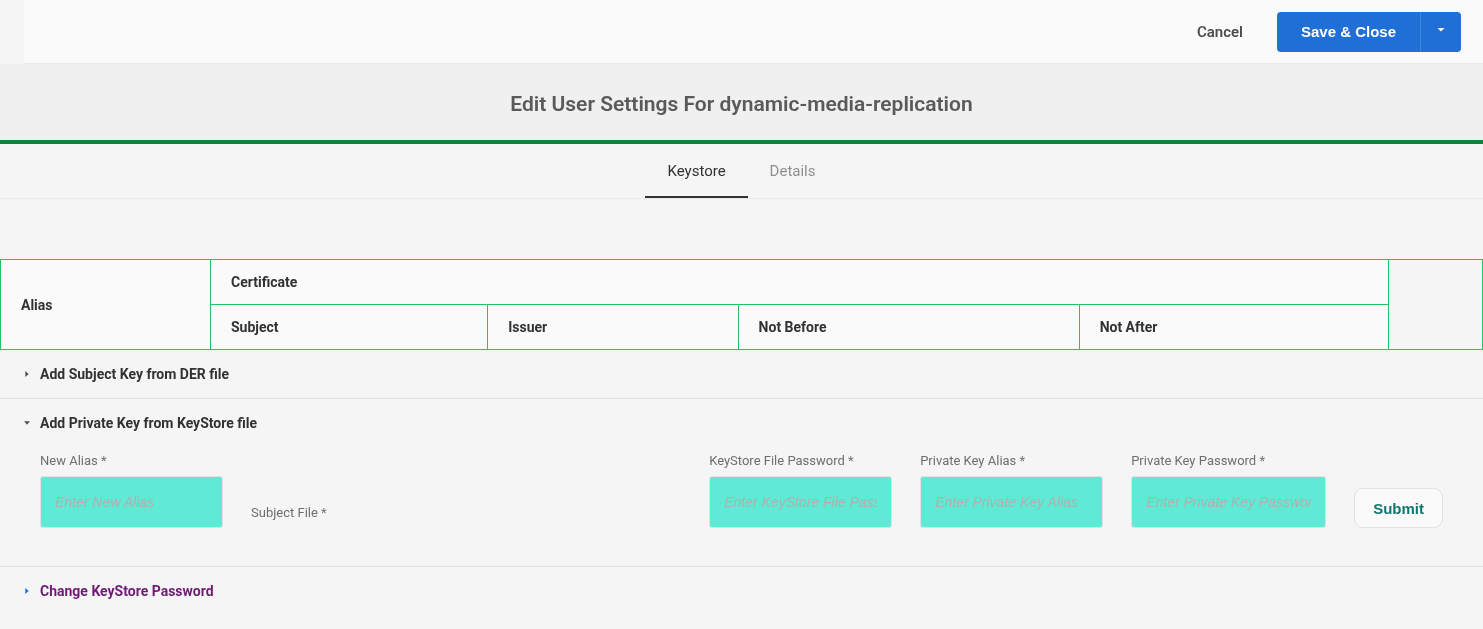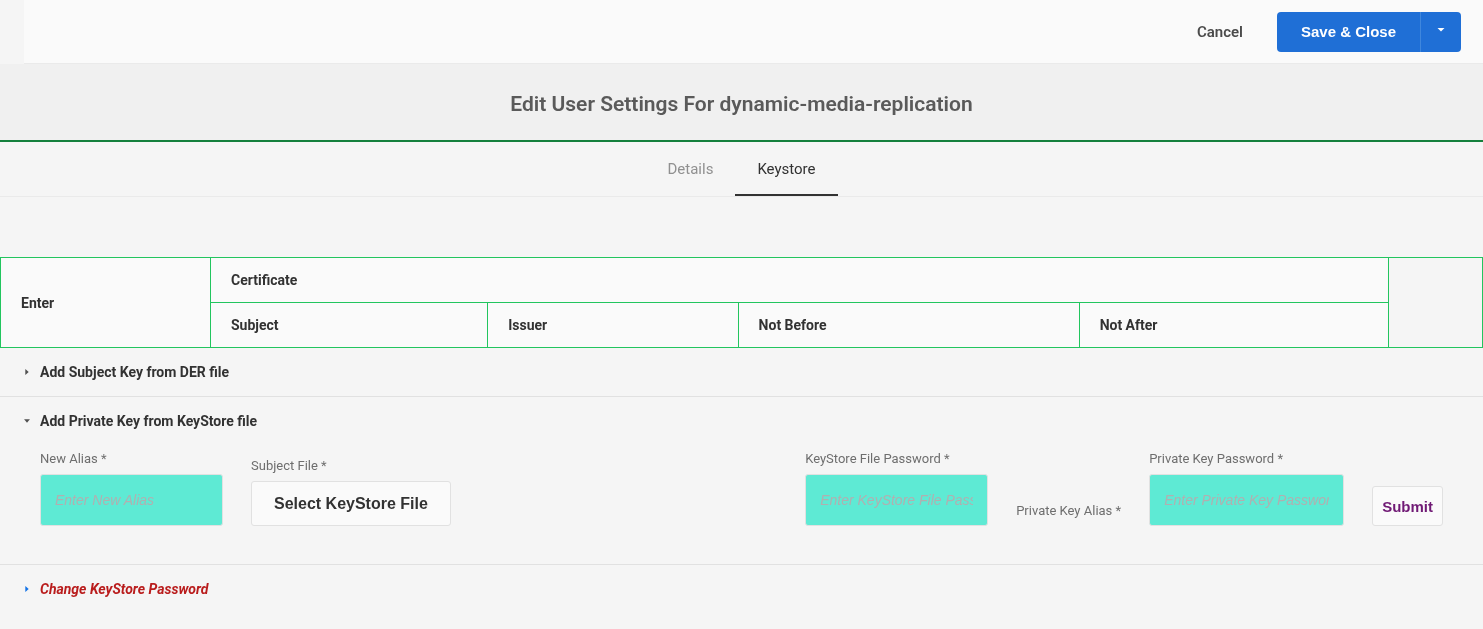--- a/index.html
+++ b/index.html
@@ -63,21 +63,21 @@
       height: 12px;
       fill: #fff;
     }
     .page-title {
       text-align: center;
       font-size: 21px;
       font-weight: 600;
       color: #5a5a5a;
       padding: 28px 0 24px;
       background: #f0f0f0;
-      border-bottom: 2px solid #15803d;
+      border-bottom: 4px solid #15803d;
     }
     .tabs {
       display: flex;
       justify-content: center;
       background: #f5f5f5;
       border-bottom: 1px solid #eaeaea;
     }
     .tab {
       padding: 18px 22px 16px;
       font-size: 15px;
@@ -134,22 +134,21 @@
       height: 10px;
       fill: #505050;
       display: block;
     }
     .acc-title {
       font-weight: 700;
       font-size: 14px;
       color: #323232;
     }
     .acc-title.link {
-      color: #b91c1c;
-      font-style: italic;
+      color: #701a75;
     }
     .acc-body {
       padding: 6px 40px 38px 40px;
       display: flex;
       align-items: flex-end;
       gap: 28px;
       flex-wrap: nowrap;
     }
     .field {
       display: flex;
@@ -187,25 +186,25 @@
       cursor: pointer;
     }
     .spacer {
       flex: 1;
       min-width: 200px;
     }
     .submit-btn {
       height: 40px;
       border: 1px solid #e1e1e1;
       background: #fafafa;
-      border-radius: 3px;
-      padding: 0 9px;
+      border-radius: 9px;
+      padding: 0 18px;
       font-size: 15px;
       font-weight: 600;
-      color: #701a75;
+      color: #0f766e;
       cursor: not-allowed;
     }
     .field.w180 .text-input { width: 183px; }
     .field.w195 .text-input { width: 195px; }
   </style>
 </head>
 <body>
 
 <div class="top-bar">
   <span class="cancel-link">Cancel</span>
@@ -217,30 +216,30 @@
             <path d="M5 8l7 7 7-7z"></path>
           </svg>
       </span>
     </button>
   </div>
 </div>
 
 <div class="page-title">Edit User Settings For dynamic-media-replication</div>
 
 <div class="tabs">
+  <div class="tab active">Keystore</div>
   <div class="tab">Details</div>
-  <div class="tab active">Keystore</div>
 </div>
 
 <div class="content">
 
   <table class="tbl">
     <tbody>
         <tr>
-      <th rowspan="2" class="alias-cell">Enter</th>
+      <th rowspan="2" class="alias-cell">Alias</th>
       <th colspan="4">Certificate</th>
       <th rowspan="2" class="last-col"></th>
     </tr>
     <tr>
       <th>Subject</th>
       <th>Issuer</th>
       <th>Not Before</th>
       <th>Not After</th>
     </tr>
   </tbody>
@@ -266,29 +265,29 @@
       </span>
       <span class="acc-title">Add Private Key from KeyStore file</span>
     </div>
     <div class="acc-body">
       <div class="field w180">
         <span class="field-label">New Alias *</span>
         <input type="text" class="text-input" placeholder="Enter New Alias" style="">
       </div>
       <div class="field">
         <span class="field-label">Subject File *</span>
-        <button class="file-btn">Select KeyStore File</button>
       </div>
       <div class="spacer"></div>
       <div class="field w180">
         <span class="field-label">KeyStore File Password *</span>
         <input type="text" class="text-input" placeholder="Enter KeyStore File Password" style="">
       </div>
       <div class="field w180">
         <span class="field-label">Private Key Alias *</span>
+        <input type="text" class="text-input" placeholder="Enter Private Key Alias" style="">
       </div>
       <div class="field w195">
         <span class="field-label">Private Key Password *</span>
         <input type="text" class="text-input" placeholder="Enter Private Key Password" style="">
       </div>
       <button class="submit-btn">Submit</button>
     </div>
   </div>
 
   <div class="accordion" style="border-bottom:none;">

